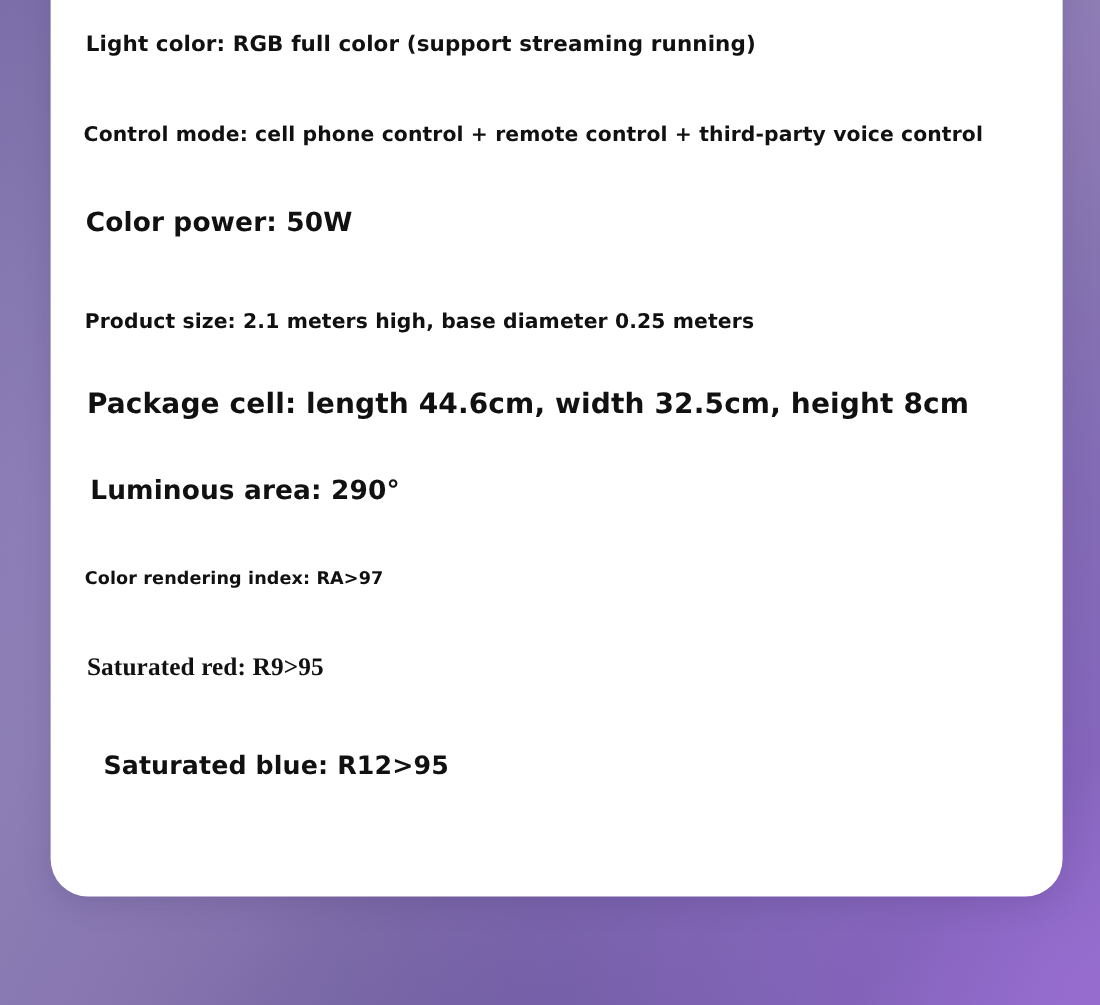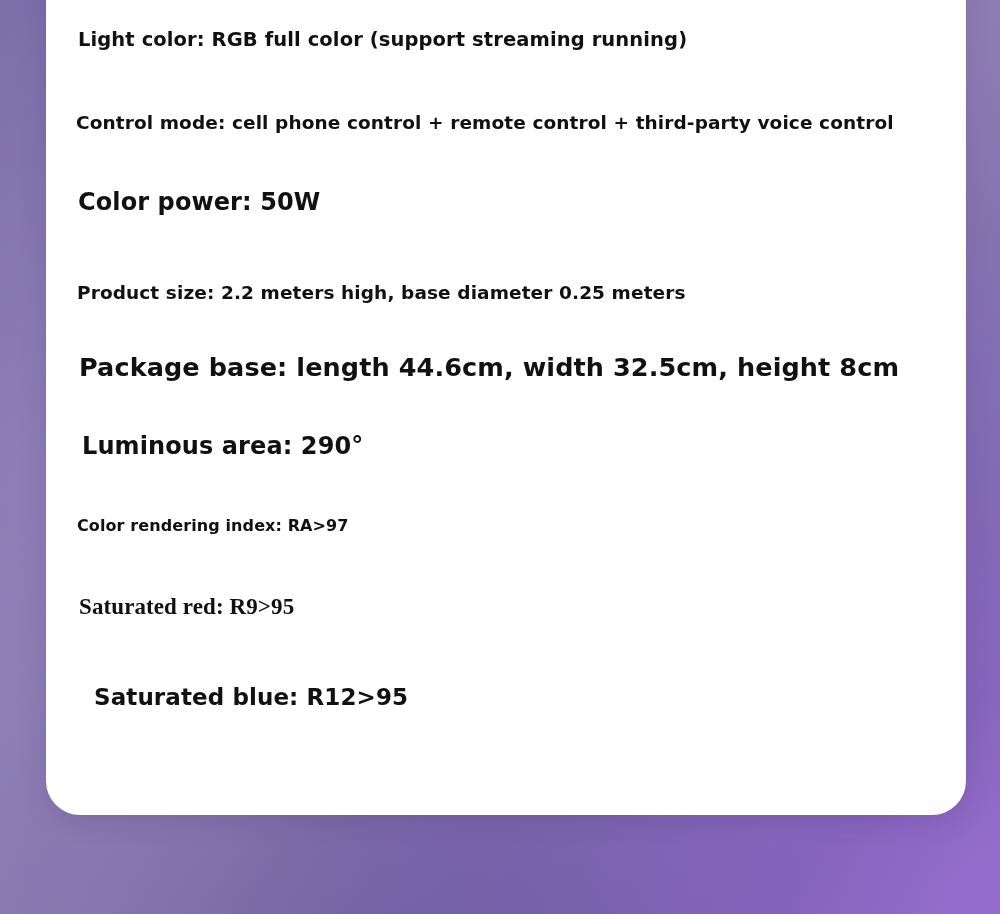--- a/index.html
+++ b/index.html
@@ -71,21 +71,21 @@
 </style>
 </head>
 <body>
 
 <div class="page">
   <div class="card">
     <ul class="spec-list">
       <li class="spec s0">Light color: RGB full color (support streaming running)</li>
       <li class="spec s1">Control mode: cell phone control + remote control + third-party voice control</li>
       <li class="spec s2">Color power: 50W</li>
-      <li class="spec s3">Product size: 2.2 meters high, base diameter 0.25 meters</li>
-      <li class="spec s4">Package base: length 44.6cm, width 32.5cm, height 8cm</li>
+      <li class="spec s3">Product size: 2.1 meters high, base diameter 0.25 meters</li>
+      <li class="spec s4">Package cell: length 44.6cm, width 32.5cm, height 8cm</li>
       <li class="spec s5">Luminous area: 290°</li>
       <li class="spec s6">Color rendering index: RA&gt;97</li>
       <li class="spec s7">Saturated red: R9&gt;95</li>
       <li class="spec s8">Saturated blue: R12&gt;95</li>
     </ul>
   </div>
 </div>
 
 </body></html>

